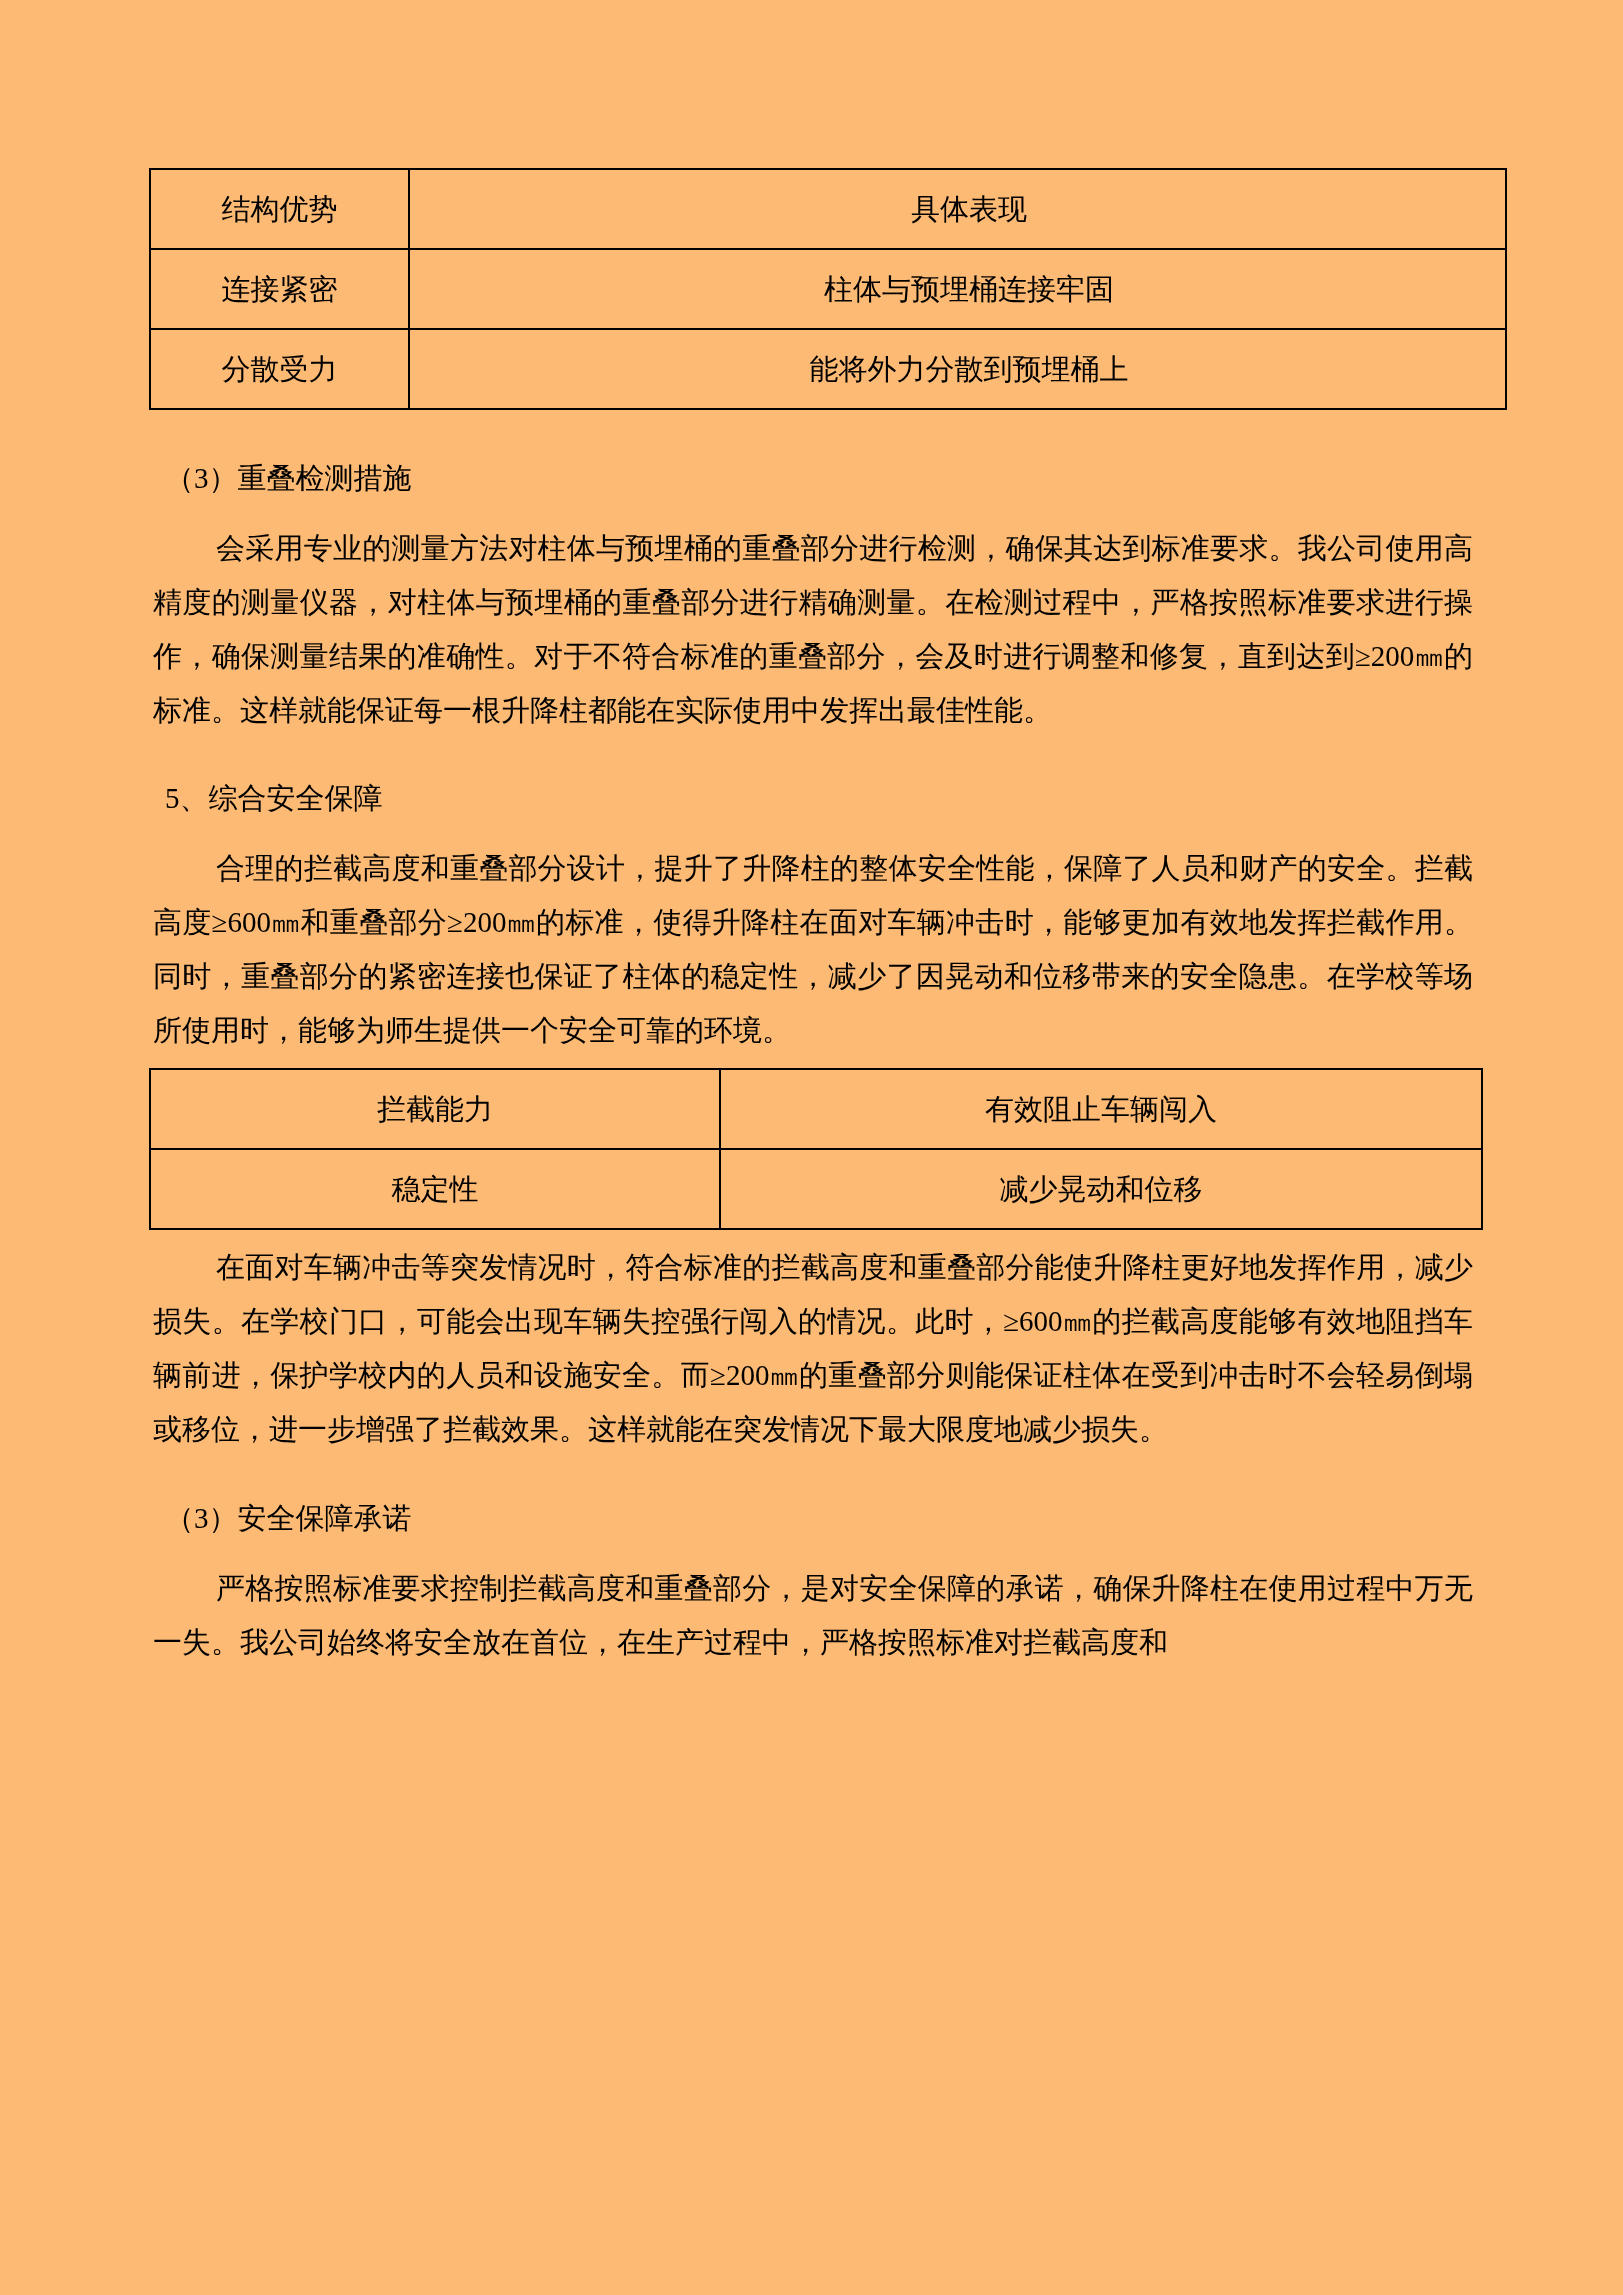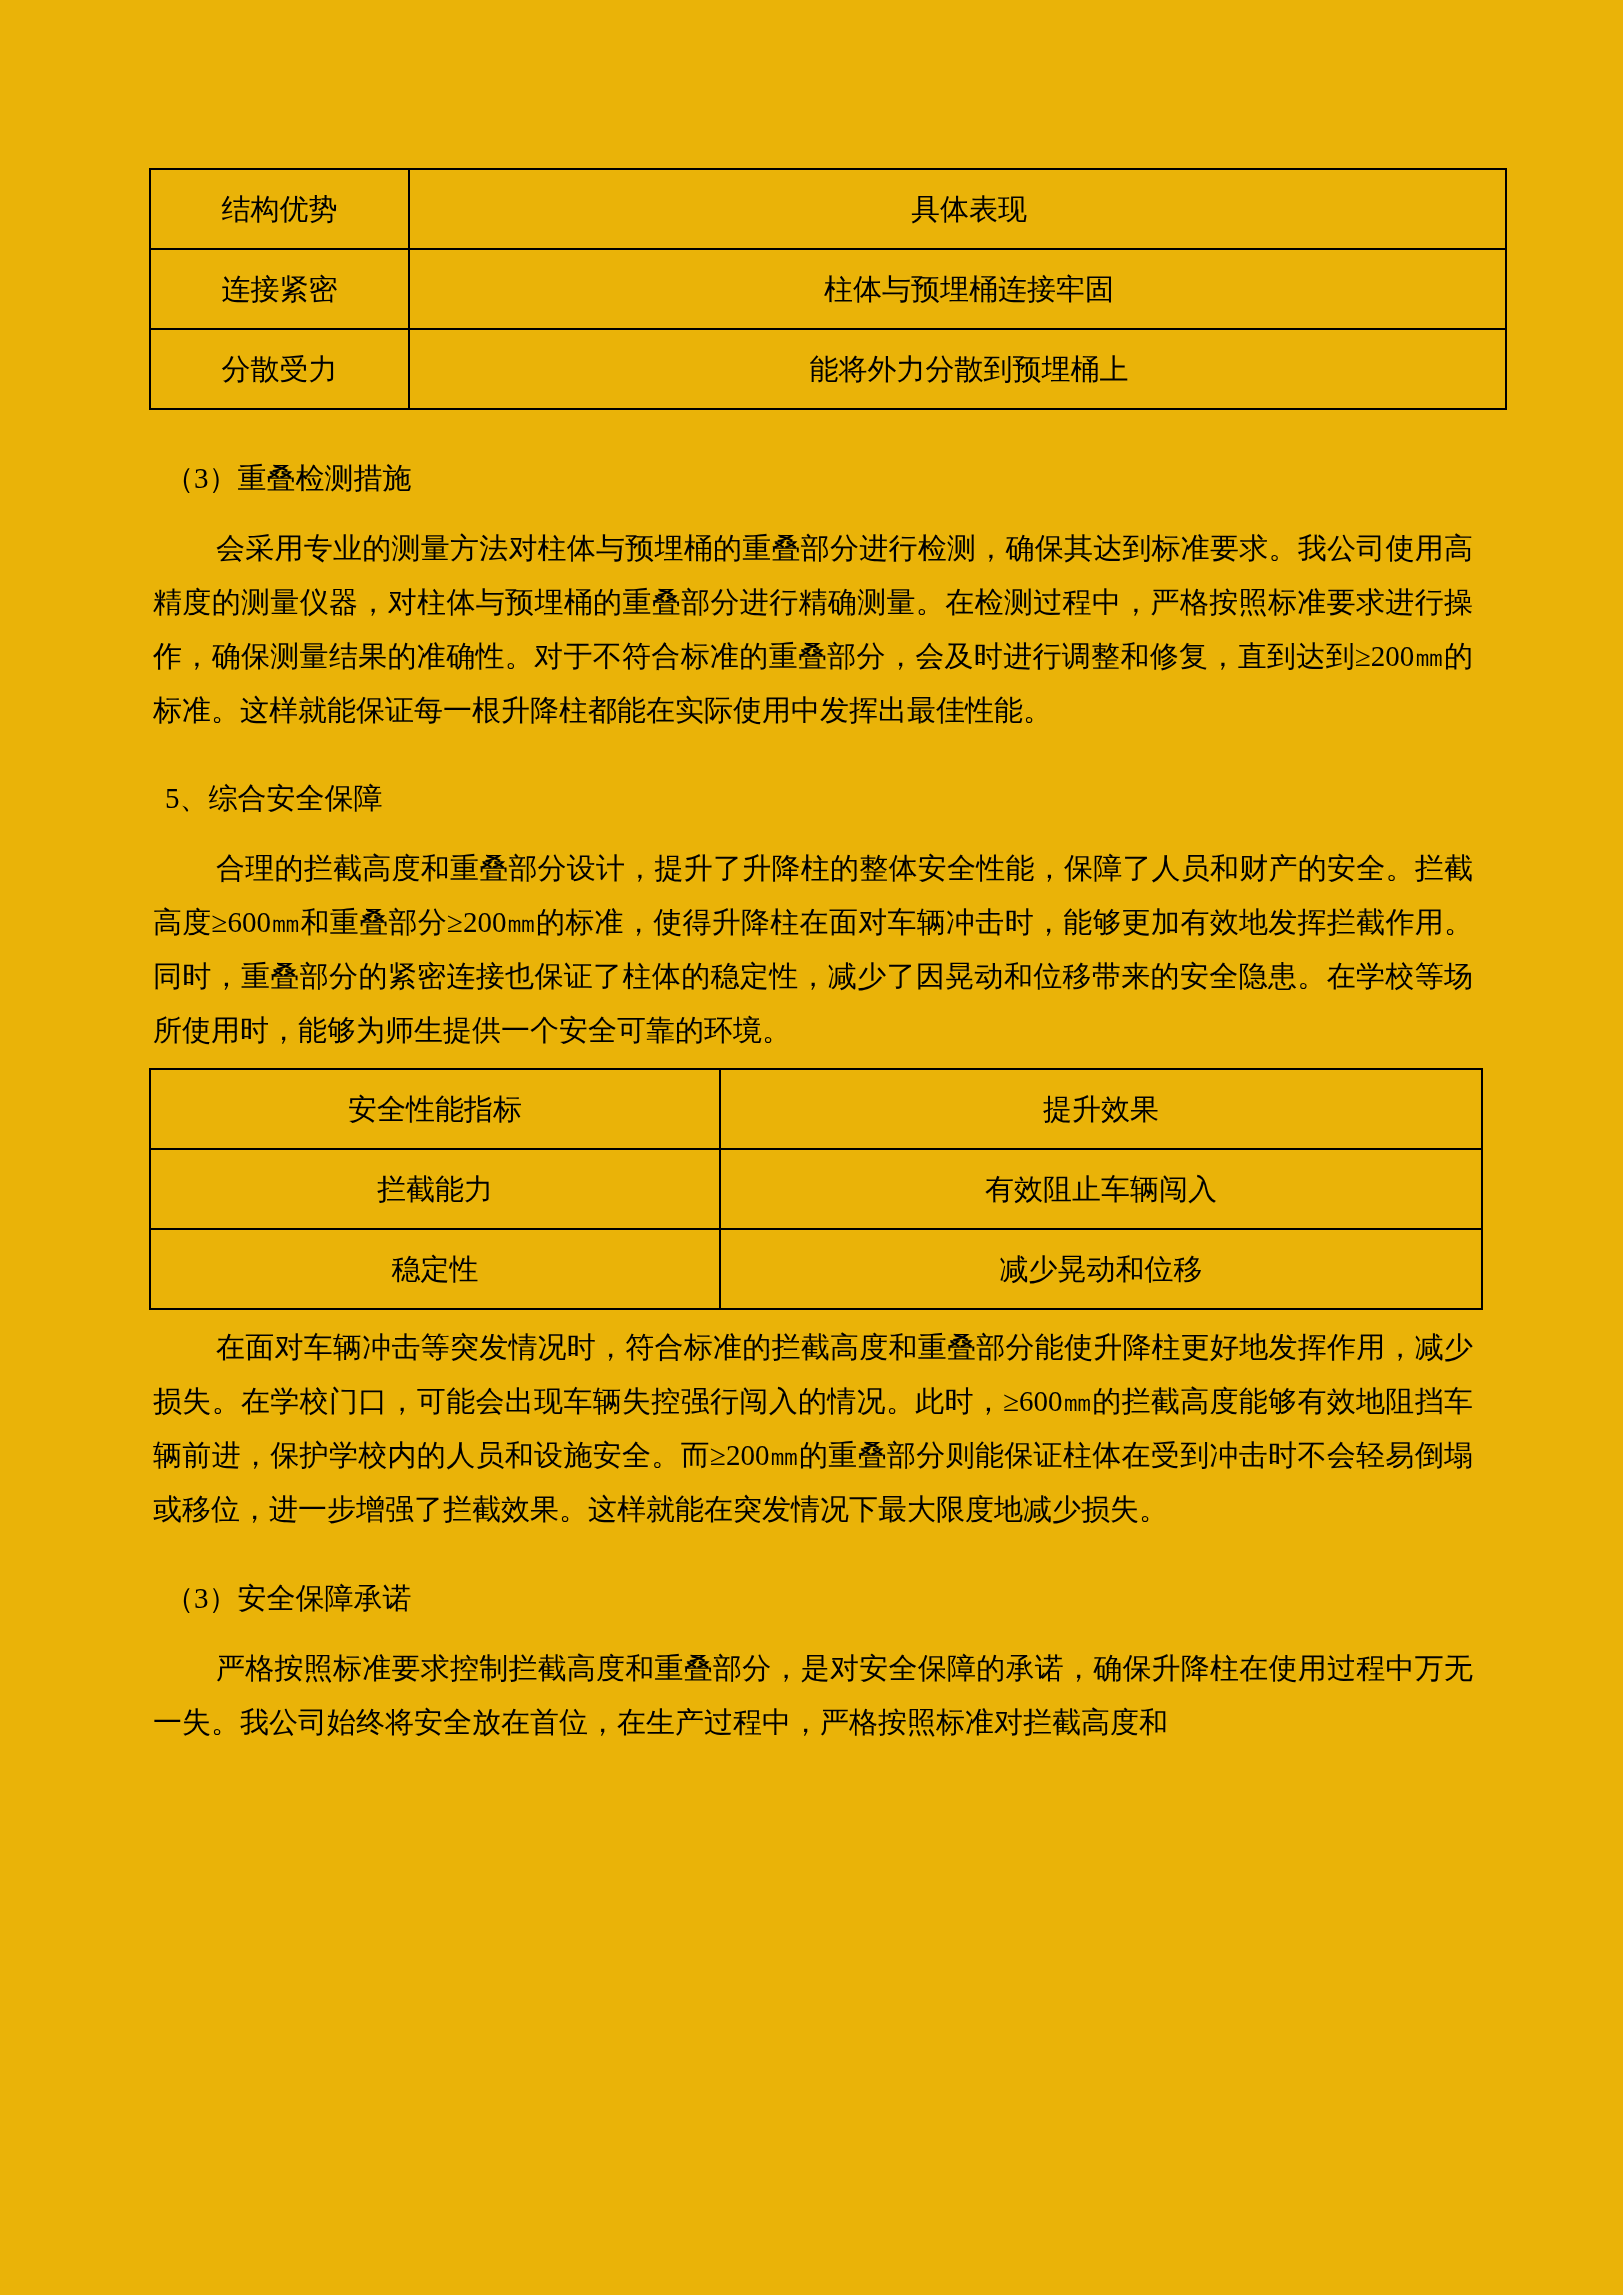--- a/index.html
+++ b/index.html
@@ -9,21 +9,21 @@
     background: #ffffff;
   }
   body {
     font-family: "Liberation Serif", "DejaVu Serif", serif;
     color: #000000;
   }
   .page {
     position: relative;
     width: 1623px;
     height: 2295px;
-    background: #eab308;
+    background: #fdba74;
     box-sizing: border-box;
     overflow: hidden;
   }
   .content {
     position: absolute;
     left: 149px;
     top: 168px;
     width: 1328px;
   }
 
@@ -106,24 +106,20 @@
 
     <p class="heading">5、综合安全保障</p>
 
     <p class="para indent">合理的拦截高度和重叠部分设计，提升了升降柱的整体安全性能，保障了人员和财产的安全。拦截高度≥600㎜和重叠部分≥200㎜的标准，使得升降柱在面对车辆冲击时，能够更加有效地发挥拦截作用。同时，重叠部分的紧密连接也保证了柱体的稳定性，减少了因晃动和位移带来的安全隐患。在学校等场所使用时，能够为师生提供一个安全可靠的环境。</p>
 
     <div class="gap-sm"></div>
 
     <table class="doc-table t2">
       <tbody>
         <tr>
-          <td class="c1">安全性能指标</td>
-          <td class="c2">提升效果</td>
-        </tr>
-        <tr>
           <td class="c1">拦截能力</td>
           <td class="c2">有效阻止车辆闯入</td>
         </tr>
         <tr>
           <td class="c1">稳定性</td>
           <td class="c2">减少晃动和位移</td>
         </tr>
       </tbody>
     </table>
 

